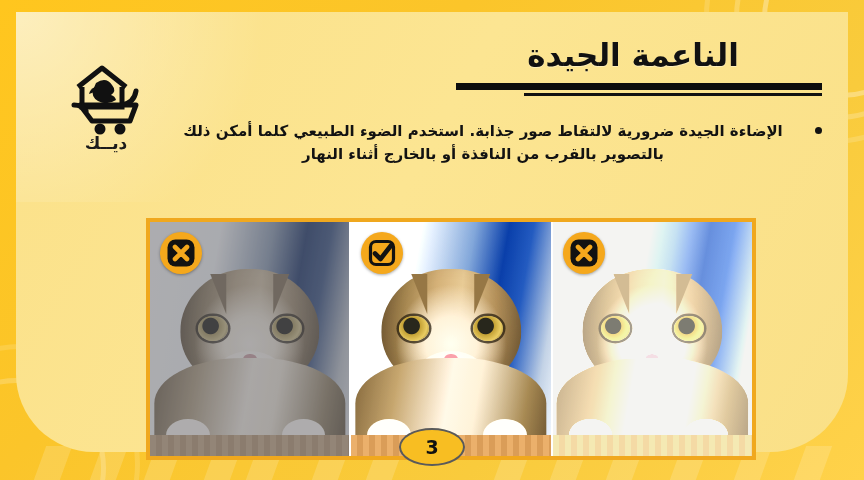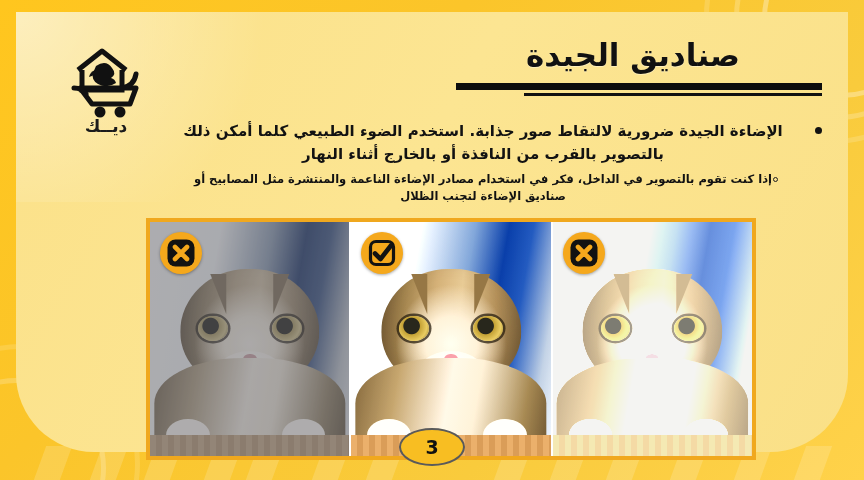--- a/index.html
+++ b/index.html
@@ -30,21 +30,21 @@
     position:absolute;left:16px;top:12px;width:832px;height:440px;
     background:linear-gradient(120deg,#FBE189 0%,#FCE592 45%,#FAE087 100%);
     border-radius:0 0 78px 78px;
   }
   #panel:before{
     content:"";position:absolute;left:0;top:0;width:300px;height:190px;
     background:radial-gradient(circle at 0% 0%,rgba(255,255,255,.45),rgba(255,255,255,0) 70%);
     border-radius:0 0 120px 0;pointer-events:none;
   }
   
-  #logo{position:absolute;left:42px;top:30px;width:96px;height:100px;}
+  #logo{position:absolute;left:42px;top:47px;width:96px;height:100px;}
   #logo svg{display:block;}
   .logo-word{
     position:absolute;left:0;top:74px;width:96px;text-align:center;
     font-size:17px;font-weight:bold;color:#1b1b1b;letter-spacing:1px;
   }
   
   #title-wrap{position:absolute;right:26px;top:26px;width:378px;text-align:center;}
   #title{
     font-size:31px;font-weight:bold;color:#111;line-height:1.15;
     text-shadow:0 1px 0 rgba(255,255,255,.35);
@@ -154,33 +154,29 @@
         <path d="M22 46 L78 46 L72 62 L34 62 Z" fill="none" stroke="#111" stroke-width="5" stroke-linejoin="round"></path>
         <path d="M64 46 q12 -2 14 -14" fill="none" stroke="#111" stroke-width="5" stroke-linecap="round"></path>
         <path d="M16 46 q8 0 12 6" fill="none" stroke="#111" stroke-width="5" stroke-linecap="round"></path>
         <circle cx="42" cy="70" r="5.5" fill="#111"></circle>
         <circle cx="62" cy="70" r="5.5" fill="#111"></circle>
       </svg>
       <div class="logo-word">ديــك</div>
     </div>
 
     <div id="title-wrap">
-      <div id="title">صناديق الجيدة</div>
+      <div id="title">الناعمة الجيدة</div>
       <div class="rule1"></div>
       <div class="rule2"></div>
     </div>
 
     <div id="body-text">
       <div class="b-row">
         <span class="dot-main"></span>
         <div class="b-main">الإضاءة الجيدة ضرورية لالتقاط صور جذابة. استخدم الضوء الطبيعي كلما أمكن ذلك بالتصوير بالقرب من النافذة أو بالخارج أثناء النهار</div>
-      </div>
-      <div class="b-row">
-        <span class="dot-sub"></span>
-        <div class="b-sub">إذا كنت تقوم بالتصوير في الداخل، فكر في استخدام مصادر الإضاءة الناعمة والمنتشرة مثل المصابيح أو صناديق الإضاءة لتجنب الظلال</div>
       </div>
     </div>
 
     <div id="strip">
 
       <div class="photo p1">
         <div class="scene">
           <div class="bg"></div>
           <div class="head">
               <span class="ear l"></span>

